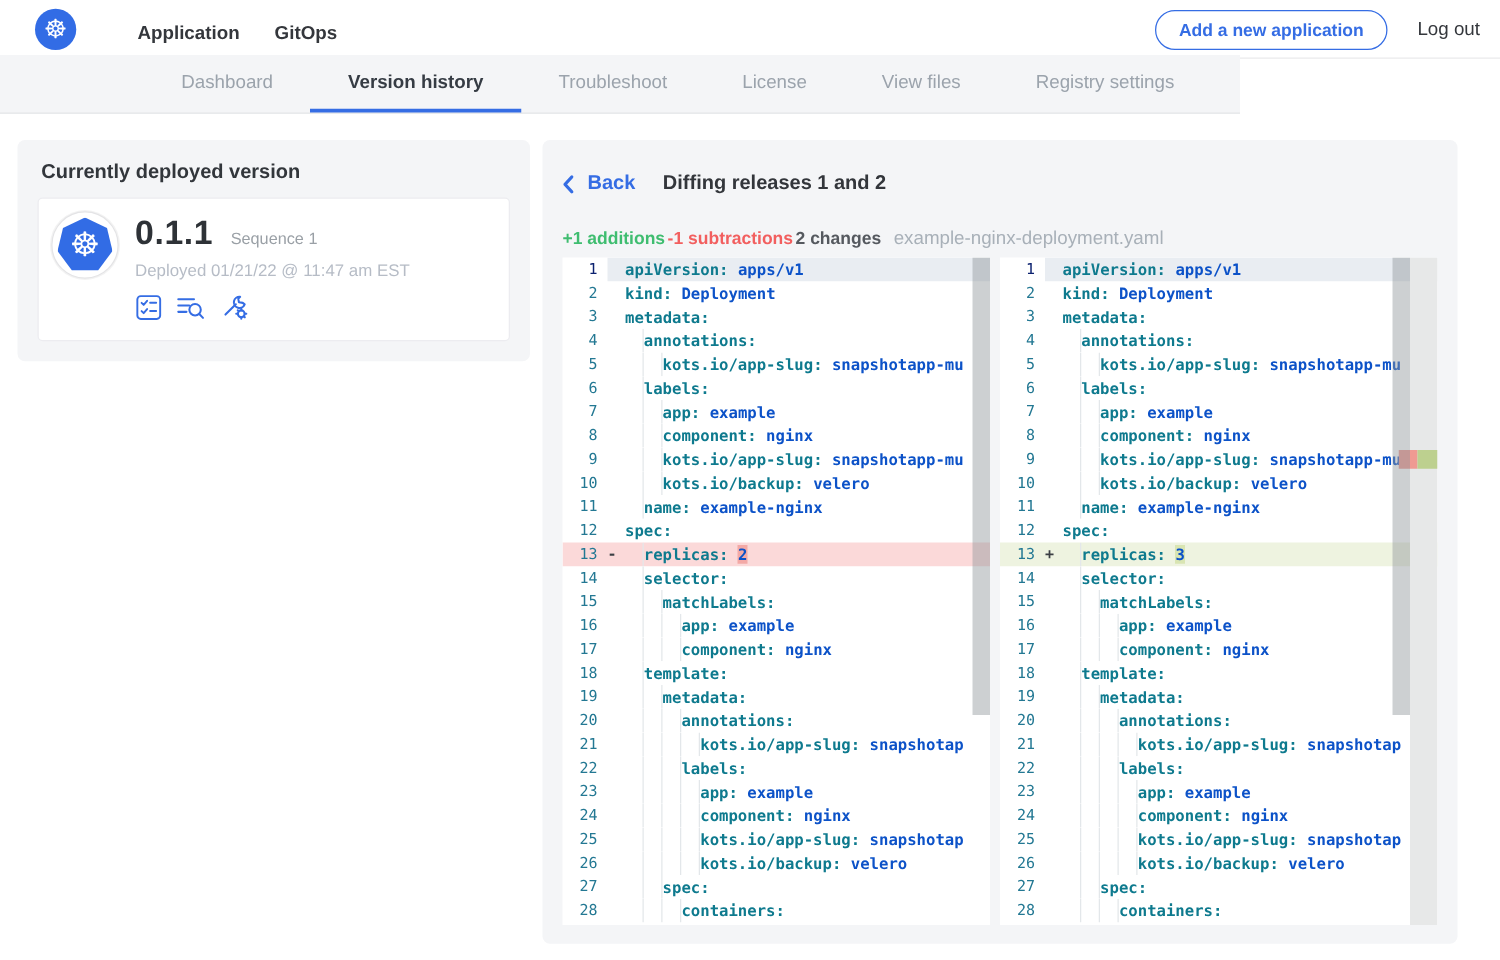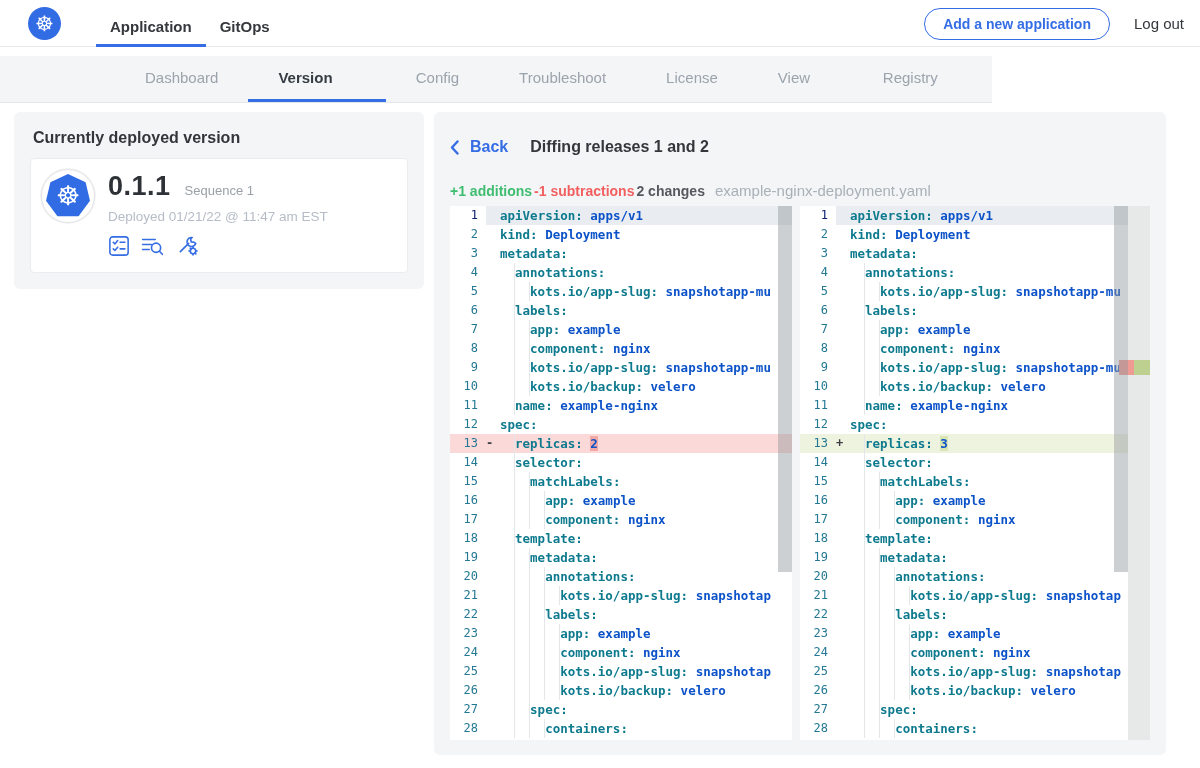--- a/index.html
+++ b/index.html
@@ -18,21 +18,21 @@
   .top-tab.active { border-bottom-color:var(--accent,#356de4); }
   .topnav-right { position:absolute; right:16px; top:0; height:47px;
     display:flex; align-items:center; gap:24px; }
   .add-btn { background:#fff; border:1.5px solid var(--accent,#356de4);
     color:var(--accent,#356de4); font-weight:bold; font-size:14px;
     padding:7px 18px; border-radius:17px; cursor:pointer;
     font-family:"Liberation Sans", sans-serif; }
   .logout { font-size:15px; color:#34373c; cursor:pointer; }
 
   
-  .subnav { position:absolute; left:0; top:56px; width:992px; height:47px;
+  .subnav { position:absolute; left:0; top:44px; width:992px; height:47px;
     background:#f4f5f7; border-bottom:1px solid #e4e6e8;
     display:flex; padding-left:115px; }
   .sub-tab { padding:0 30px; line-height:44px; font-size:15px; color:#9ba3ac;
     cursor:pointer; border-bottom:3px solid transparent; }
   .sub-tab.active { color:#363c44; font-weight:bold;
     border-bottom-color:var(--accent,#356de4); }
 
   
   .card { position:absolute; background:#f4f5f7; border-radius:6px; }
   .deployed { left:14px; top:112px; width:410px; height:177px; }
@@ -115,21 +115,20 @@
     </div>
   <div class="topnav-right">
     <button class="add-btn">Add a new application</button>
     <span class="logout">Log out</span>
   </div>
 </div>
 
 <div class="subnav" id="subnav">
     <div class="sub-tab">Dashboard</div>
     <div class="sub-tab active">Version history</div>
-    <div class="sub-tab">Config</div>
     <div class="sub-tab">Troubleshoot</div>
     <div class="sub-tab">License</div>
     <div class="sub-tab">View files</div>
     <div class="sub-tab">Registry settings</div>
   </div>
 
 <div class="card deployed">
   <div class="card-title">Currently deployed version</div>
   <div class="version-box">
     <div class="vb-logo">

